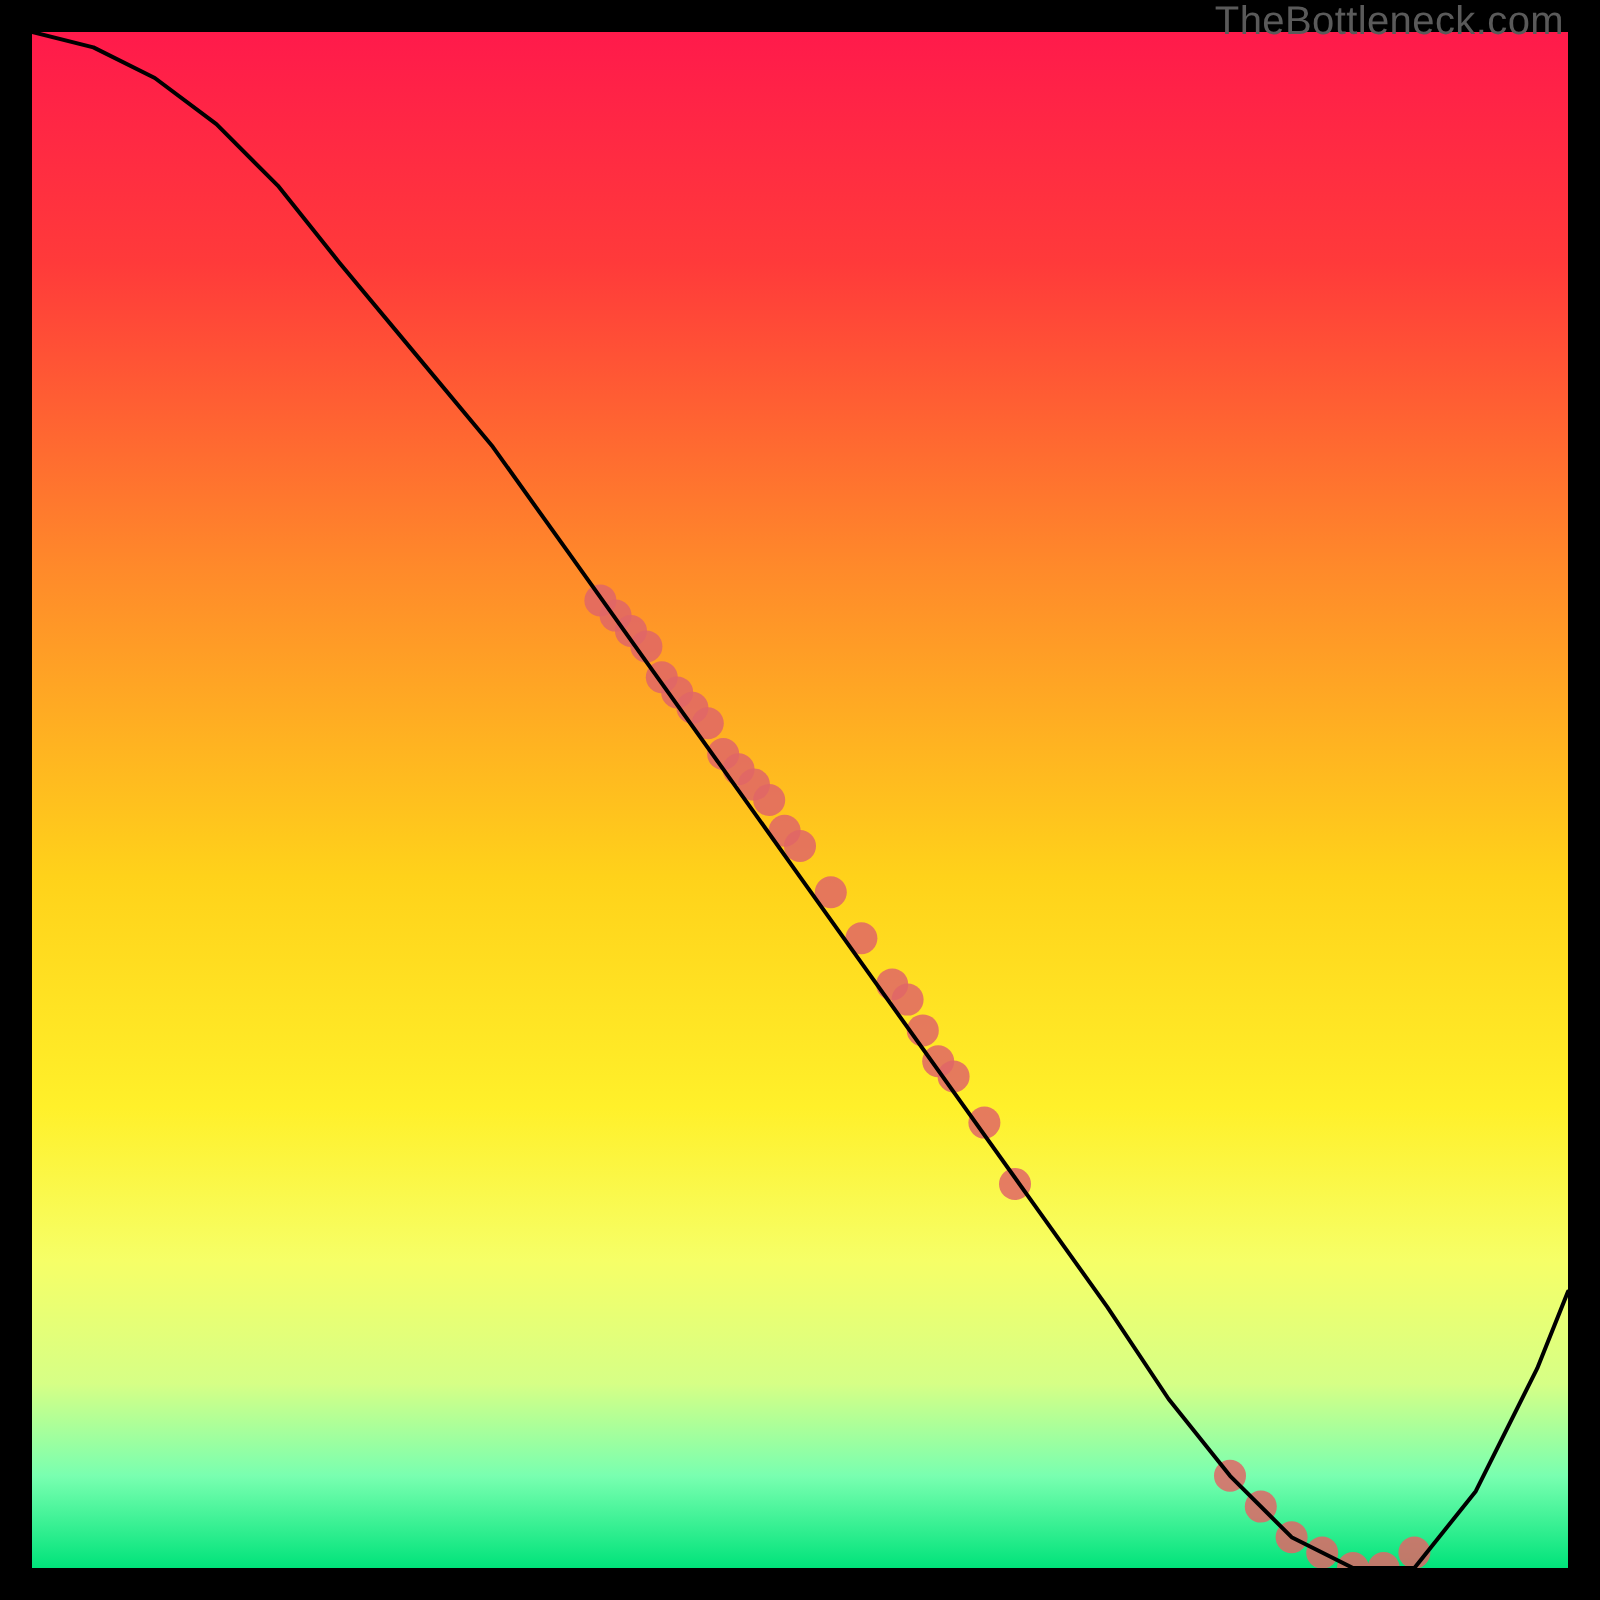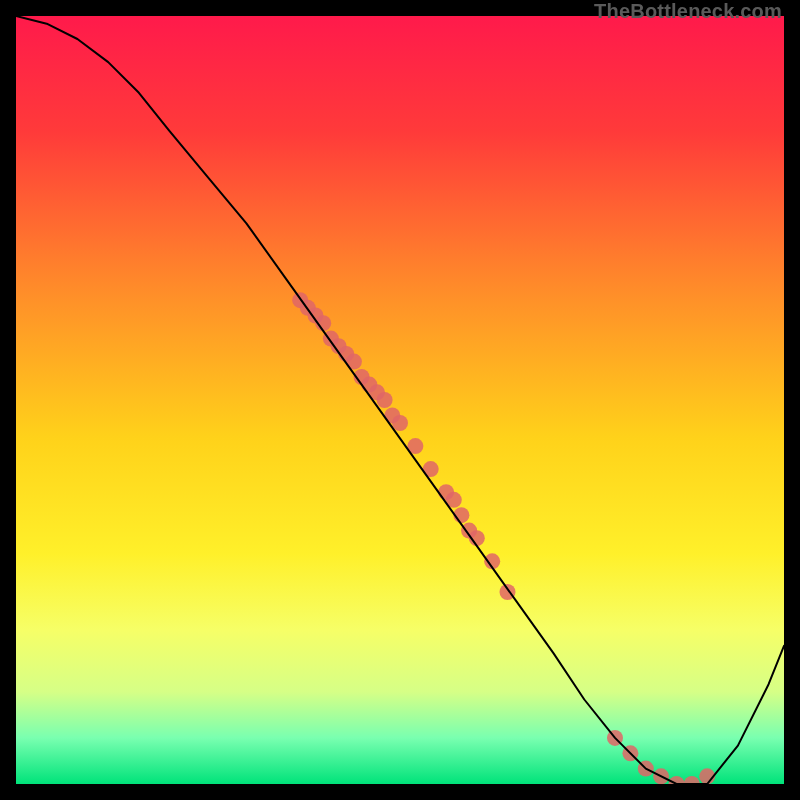--- a/index.html
+++ b/index.html
@@ -47,21 +47,21 @@
     position: absolute;
     left: 0;
     top: 0;
     z-index: 3;
   }
   .watermark {
     position: absolute;
     top: 0;
     right: 18px;
     font-size: 20px;
-    font-weight: 700;
+    font-weight: 400;
     color: #5a5a5a;
     letter-spacing: 0.2px;
     z-index: 6;
     font-family: Arial, Helvetica, sans-serif;
   }
 </style>
 </head>
 <body>
 
 <div class="stage">

